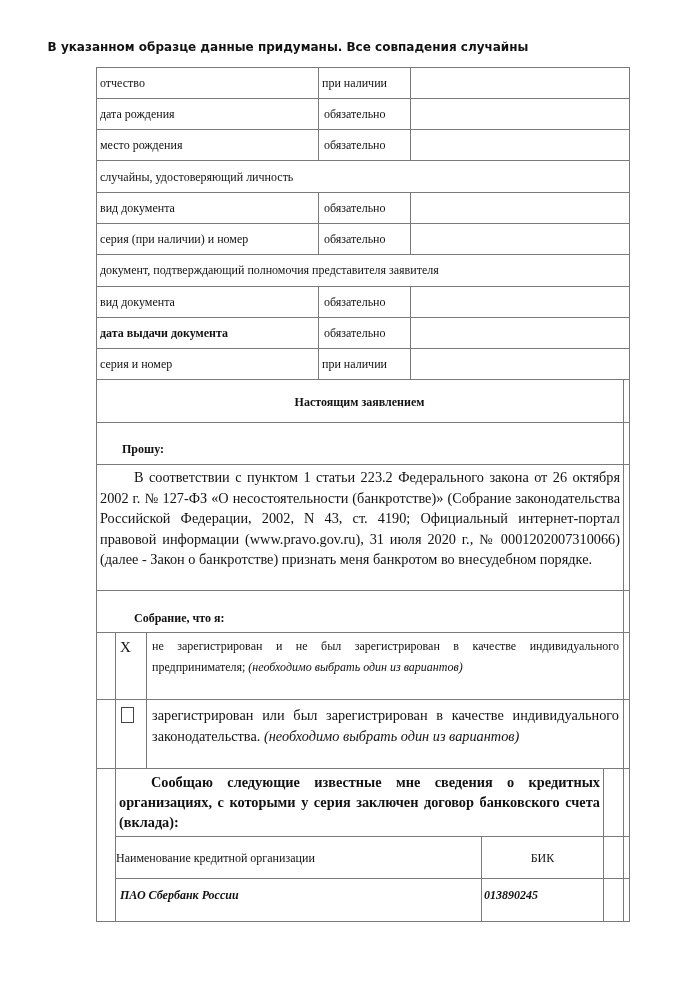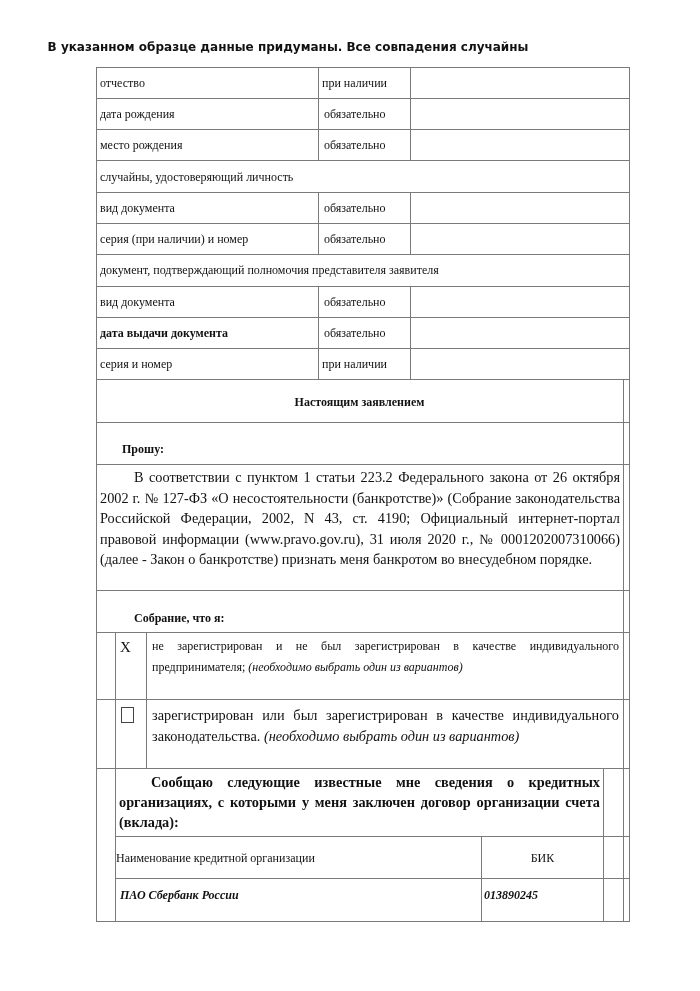--- a/index.html
+++ b/index.html
@@ -115,20 +115,20 @@
     <span>не зарегистрирован и не был зарегистрирован в качестве индивидуального предпринимателя;</span>
     <span class="italic">(необходимо выбрать один из вариантов)</span>
   </div>
 
   <div class="checkbox" style="left:121px;top:707px;"></div>
   <div class="para" style="left:152px;top:705px;width:467px;font-size:14.3px;">
     <span>зарегистрирован или был зарегистрирован в качестве индивидуального законодательства.</span>
     <span class="italic">(необходимо выбрать один из вариантов)</span>
   </div>
 
-  <div class="para bold" style="left:119px;top:772px;width:481px;text-indent:32px;font-size:14.3px;line-height:20px;">Сообщаю следующие известные мне сведения о кредитных организациях, с которыми у меня заключен договор организации счета (вклада):</div>
+  <div class="para bold" style="left:119px;top:772px;width:481px;text-indent:32px;font-size:14.3px;line-height:20px;">Сообщаю следующие известные мне сведения о кредитных организациях, с которыми у серия заключен договор банковского счета (вклада):</div>
 
   <div class="cell-text" style="left:116px;width:365px;top:850px;text-align:left;">Наименование кредитной организации</div>
   <div class="cell-text" style="left:482px;width:121px;top:850px;text-align:center;">БИК</div>
 
   <div class="cell-text bold italic" style="left:120px;top:887px;">ПАО Сбербанк России</div>
   <div class="cell-text bold italic" style="left:484px;top:887px;">013890245</div>
 </div>
 
 </body></html>

